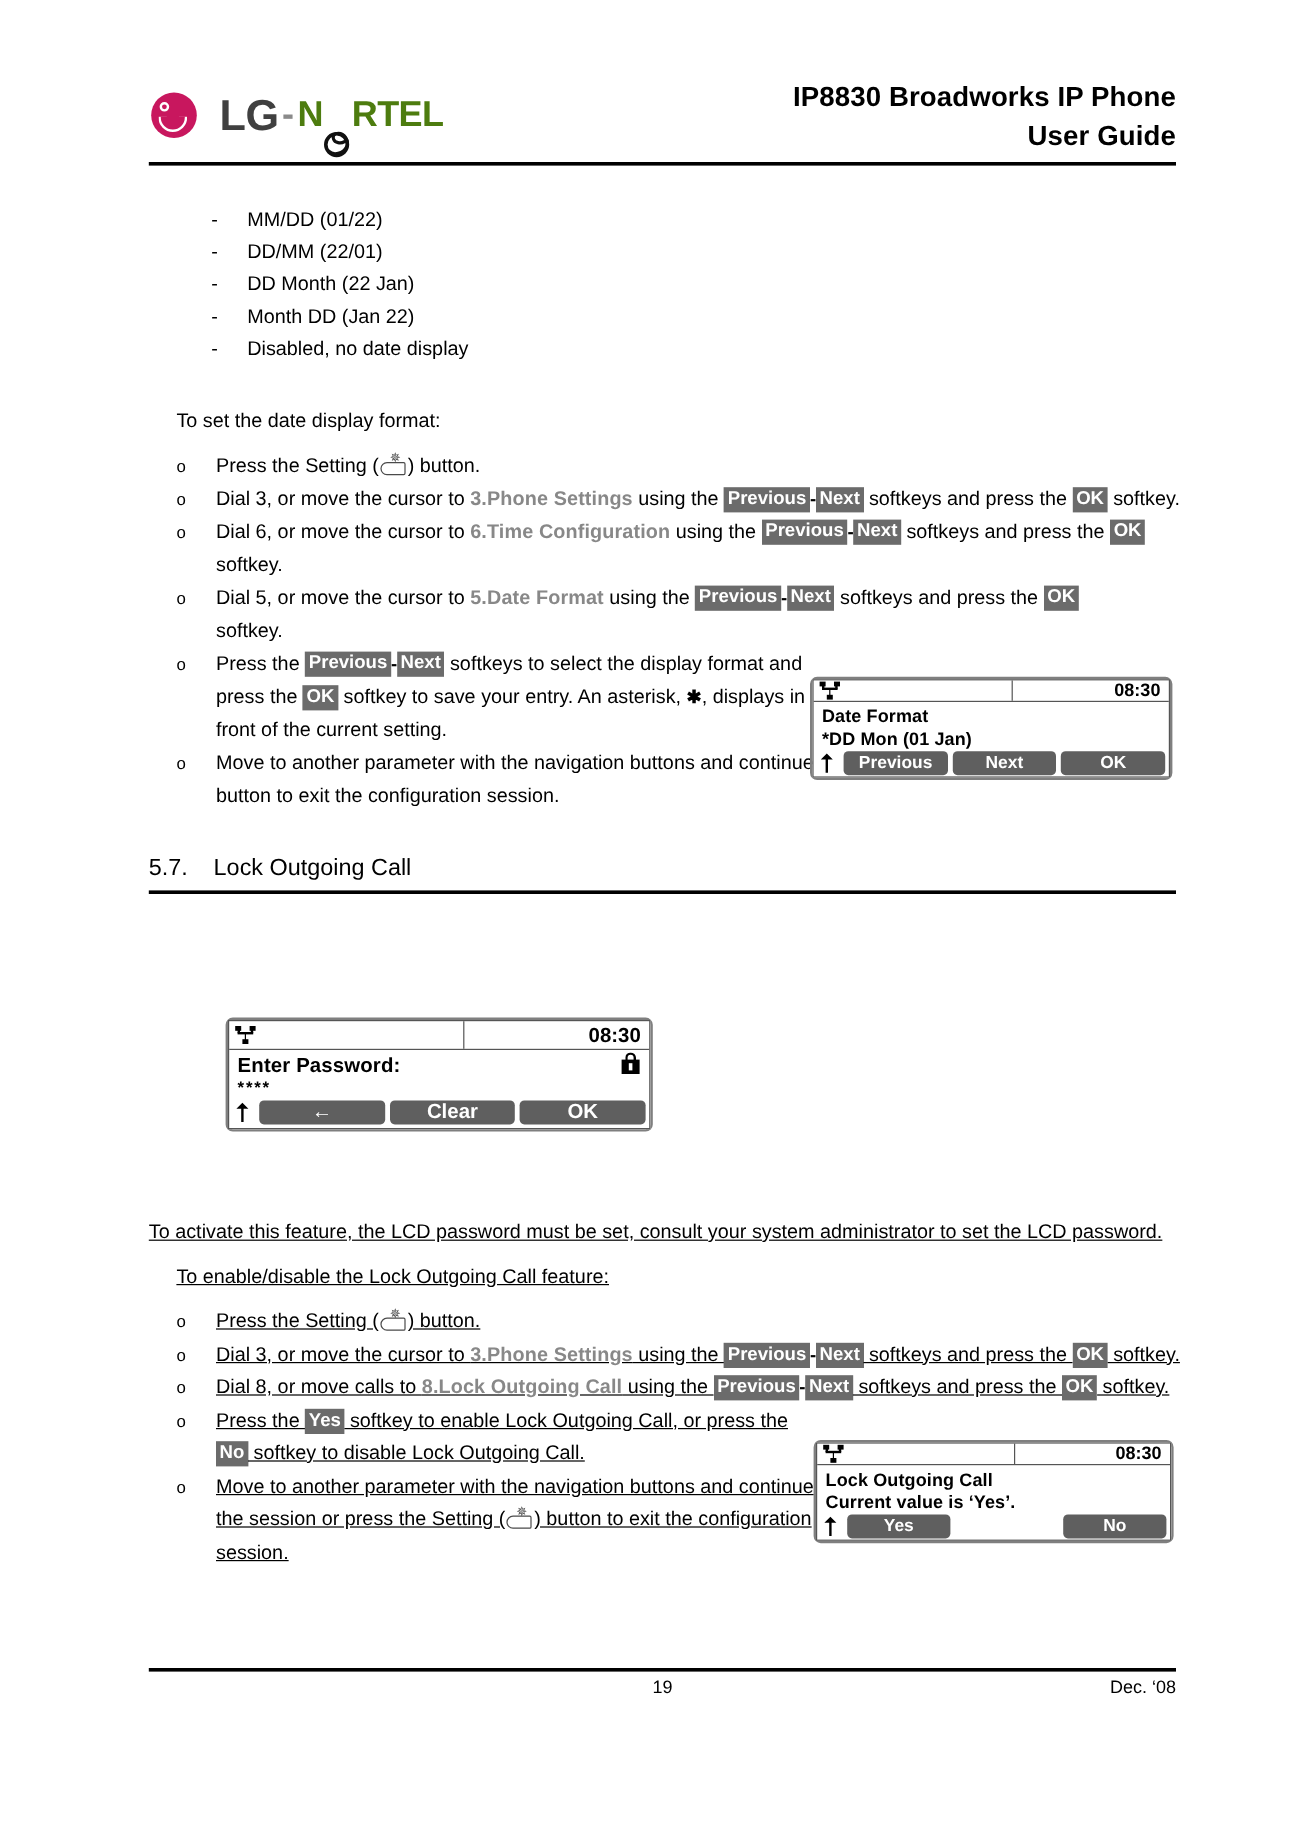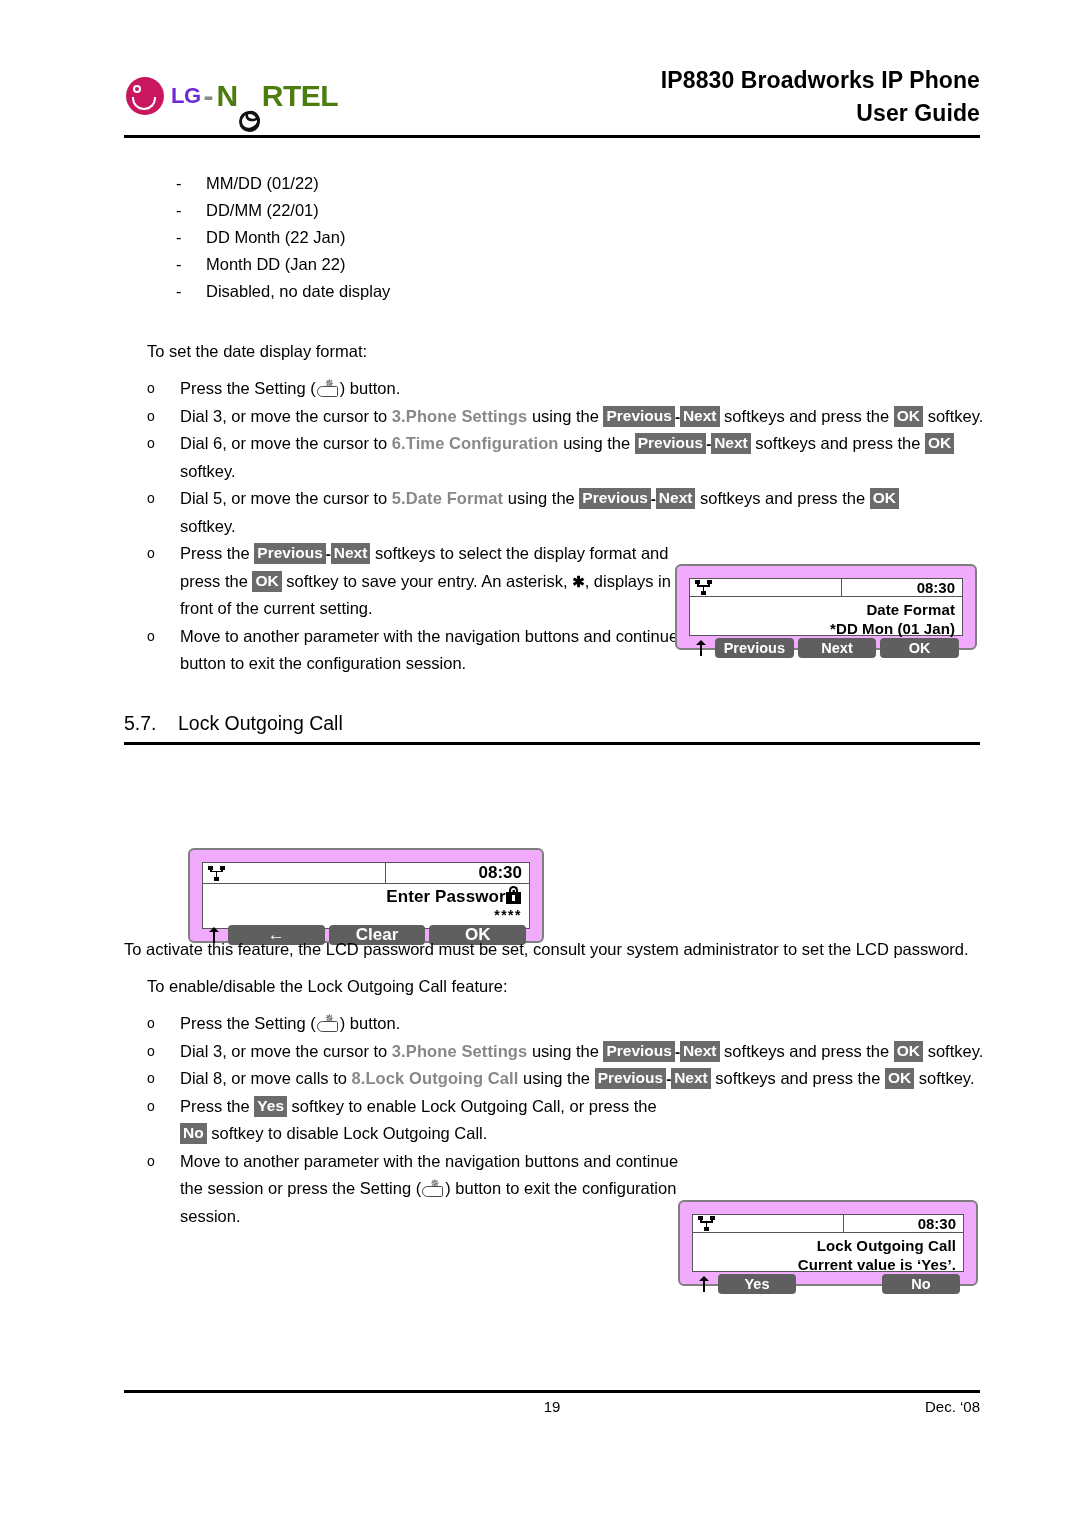--- a/index.html
+++ b/index.html
@@ -61,25 +61,26 @@
     content: "";
     position: absolute;
     left: 6px; top: 20px;
     width: 24px; height: 13px;
     border: 2px solid #ffffff;
     border-top: none;
     border-radius: 0 0 14px 14px;
     box-sizing: border-box;
   }
   .logo-lg {
-    font-size: 22px;
-    font-weight: bold;
-    color: #6d28d9;
+    font-size: 36px;
+    font-weight: bold;
+    color: #404040;
     letter-spacing: -0.5px;
     line-height: 1;
+    margin-left: 12px;
   }
   .logo-dash {
     font-size: 30px;
     font-weight: bold;
     color: #8a8a8a;
     padding: 0 3px;
     line-height: 1;
   }
   .logo-nortel {
     font-size: 30px;
@@ -257,21 +258,21 @@
     height: 0;
     margin-top: 1px;
   }
 
   
   .lcd {
     box-sizing: border-box;
     background: #f0abfc;
     border: 2.5px solid #7f7f7f;
     border-radius: 6px;
-    padding: 12px;
+    padding: 0;
     position: relative;
   }
   .lcd-inner {
     background: #ffffff;
     border: 1.5px solid #555;
     box-sizing: border-box;
     height: 100%;
     display: flex;
     flex-direction: column;
   }
@@ -316,21 +317,20 @@
   .net-icon .n3 { left: 6px; top: 11px; width: 5px; height: 4px; }
   .net-icon .hbar { left: 2px; top: 5px; width: 13px; height: 1.6px; }
   .net-icon .v1 { left: 2px; top: 3px; width: 1.6px; height: 3px; }
   .net-icon .v2 { left: 13.4px; top: 3px; width: 1.6px; height: 3px; }
   .net-icon .v3 { left: 7.8px; top: 6px; width: 1.6px; height: 6px; }
 
   .lcd-body {
     flex: 1;
     padding: 3px 7px 0 7px;
     position: relative;
-    text-align: right;
   }
   .lcd-line {
     font-size: 15px;
     font-weight: bold;
     line-height: 19px;
     letter-spacing: 0.1px;
   }
   .lcd-line.small {
     font-size: 14px;
     letter-spacing: 1.5px;
@@ -564,21 +564,21 @@
               <path d="M7 17 L7 6 L3 6 L8 1 L13 6 L9 6 L9 17 Z" fill="#000"></path>
             </svg>
         </span>
         <span class="skey" style="font-size:17px;">←</span>
         <span class="skey" style="font-size:17px;">Clear</span>
         <span class="skey" style="font-size:17px;">OK</span>
       </div>
     </div>
   </div>
 
-  <div style="position:absolute; left:124px; top:936px; width:860px;">
+  <div style="position:absolute; left:124px; top:1014px; width:860px;text-decoration:underline;">
     <p class="para">To activate this feature, the LCD password must be set, consult your system administrator to set the LCD password.</p>
     <div class="spacer-sm"></div>
     <p class="para" style="padding-left:23px;">To enable/disable the Lock Outgoing Call feature:</p>
     <div class="spacer-sm"></div>
 
     <ul class="o-list">
 
       <li>
         <span class="obul">o</span>
         <span>Press the Setting (</span><span class="setting-icon"><span class="knob">✵</span><span class="body"></span></span><span>) button.</span>

